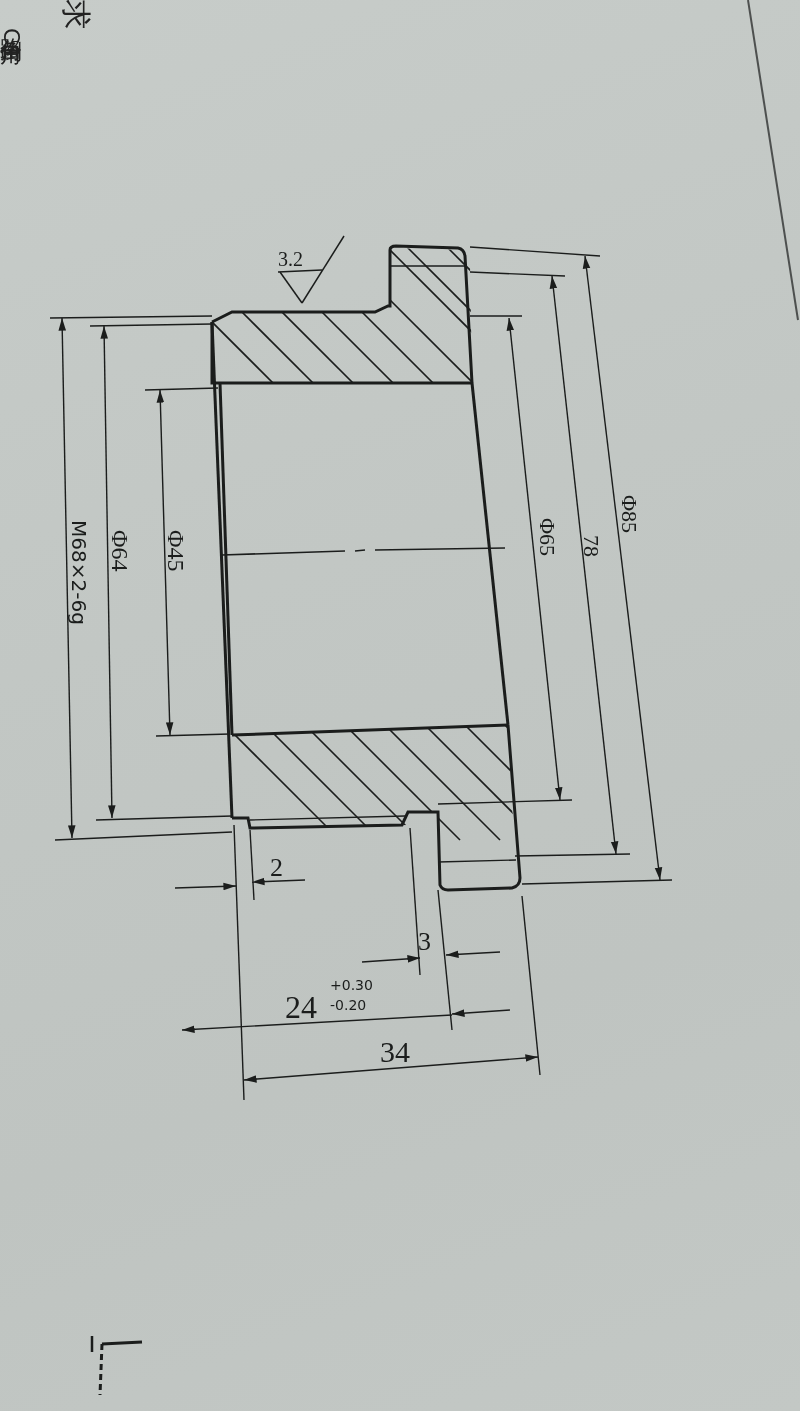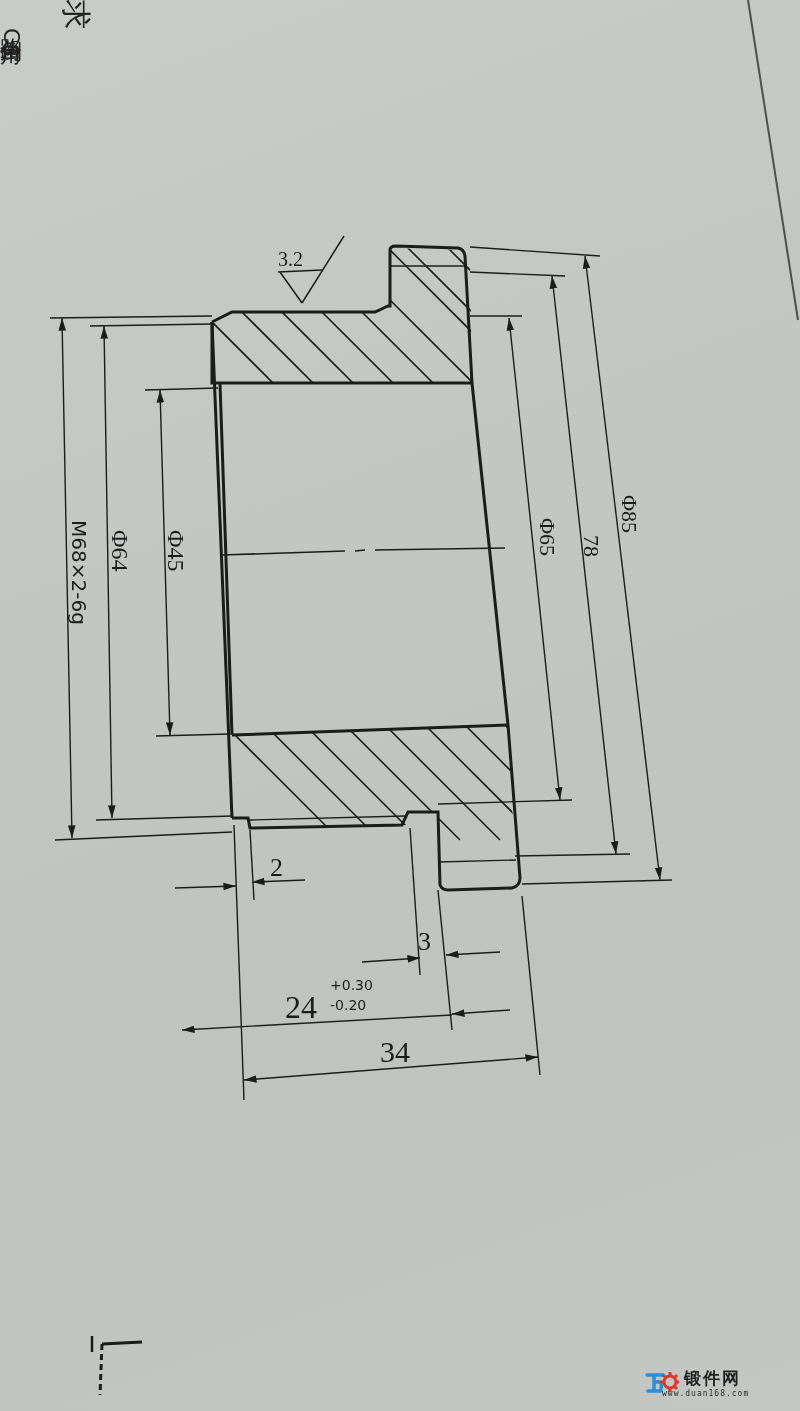--- a/index.html
+++ b/index.html
@@ -176,22 +176,13 @@
     <line class="ln thin" x1="244" y1="1080" x2="538" y2="1057" marker-start="url(#arr)" marker-end="url(#arr)"></line>
     <text class="dimtxt" x="380" y="1062" font-size="30">34</text>
 
     <g>
       <line class="ln" x1="102" y1="1344" x2="142" y2="1342" stroke-width="3"></line>
       <line class="ln" x1="102" y1="1344" x2="100" y2="1395" stroke-width="3" stroke-dasharray="6,4"></line>
       <line class="ln" x1="92" y1="1336" x2="92" y2="1352" stroke-width="2.5"></line>
     </g>
   </svg>
 
-  <div id="watermark">
-    <svg id="wm-logo" viewBox="0 0 34 26">
-      <path d="M2,6 L18,6 M9,6 L9,22 M3,22 L16,22 M9,14 Q18,10 16,20" stroke="#2a8fd6" stroke-width="3.5" fill="none" stroke-linecap="round"></path>
-      <circle cx="25" cy="13" r="6" fill="none" stroke="#e0352b" stroke-width="3"></circle>
-      <path d="M25,3 L25,6 M25,20 L25,23 M15,13 L18,13 M32,13 L34,13 M18,6 L20,8 M30,18 L32,20 M30,8 L32,6" stroke="#e0352b" stroke-width="3"></path>
-    </svg>
-    <div id="wm-title">锻件网</div>
-    <div id="wm-url">www.duan168.com</div>
-  </div>
 </div>
 
 </body></html>

